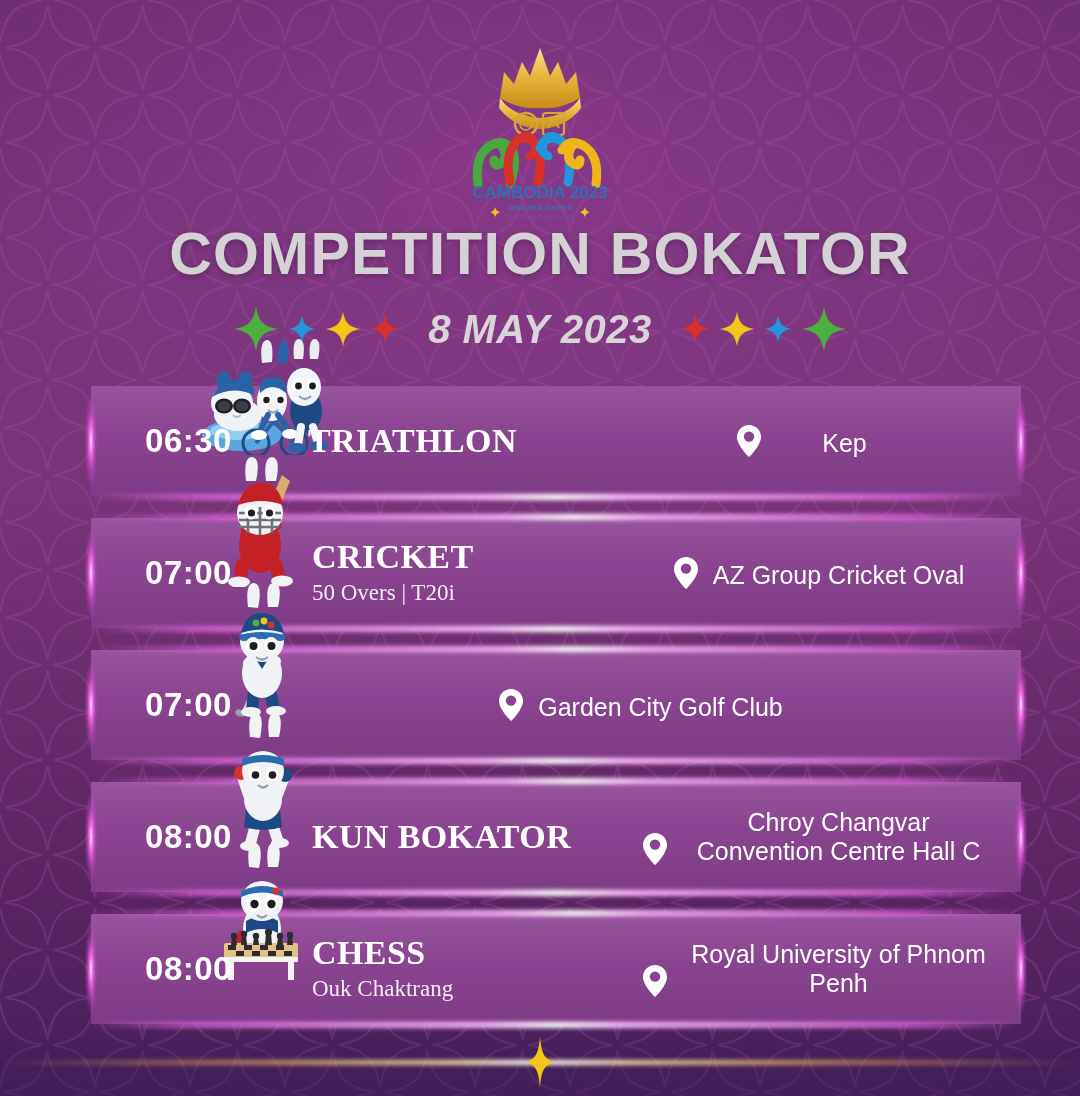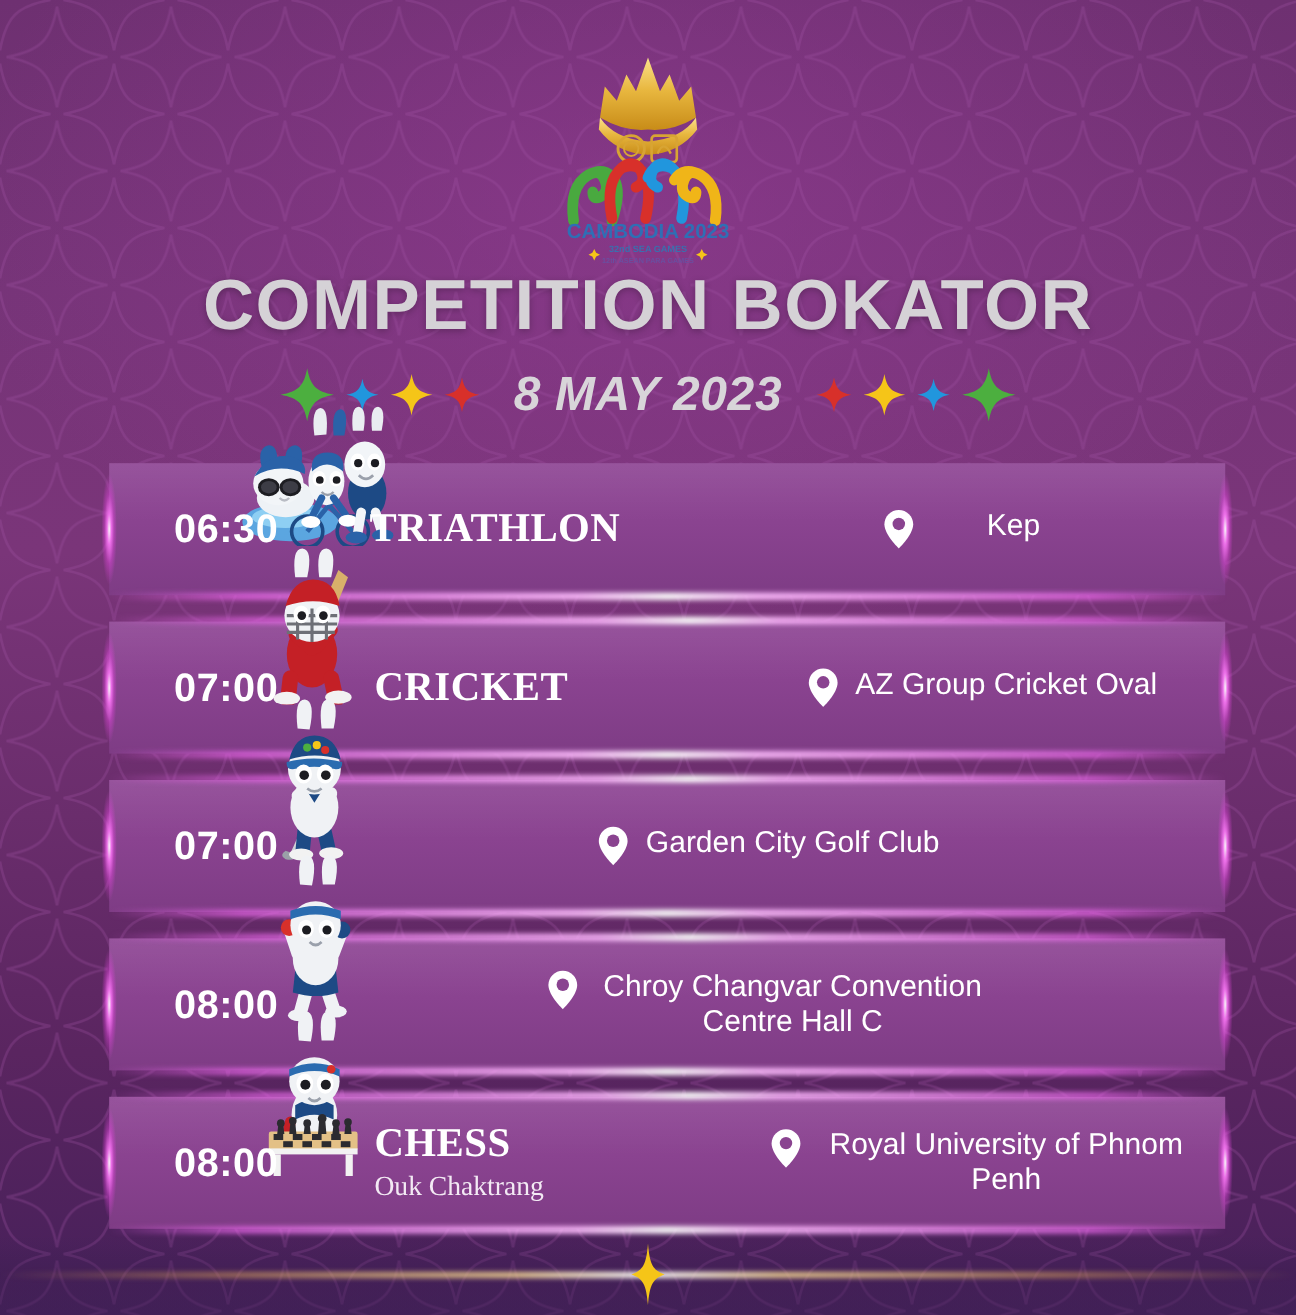--- a/index.html
+++ b/index.html
@@ -130,21 +130,21 @@
     flex:0 0 330px;width:330px;margin-left:26px;z-index:3;font-family:Liberation Serif, serif;
   }
   .sport-name{
     font-size:34px;font-weight:bold;color:#fff;letter-spacing:.4px;line-height:1.05;
   }
   .sport-sub{
     font-size:23px;color:#f3eaf4;margin-top:5px;font-weight:normal;line-height:1.15;
   }
 
   .cell-venue{
-    flex:1;display:flex;align-items:flex-start;justify-content:center;
+    flex:1;display:flex;align-items:flex-end;justify-content:center;
     gap:14px;padding-right:26px;z-index:3;
   }
   .pin{flex:0 0 26px;width:26px;height:34px;}
   .pin svg{width:26px;height:34px;display:block;}
   .venue-text{
     font-size:25px;color:#ffffff;line-height:1.16;text-align:center;
     max-width:330px;
   }
 
   
@@ -386,20 +386,21 @@
             <ellipse cx="53" cy="65" rx="6.4" ry="7.4" fill="#fff"></ellipse>
             <ellipse cx="71" cy="65" rx="6.4" ry="7.4" fill="#fff"></ellipse>
             <circle cx="53.5" cy="66" r="3.6" fill="#1d1d22"></circle>
             <circle cx="71.5" cy="66" r="3.6" fill="#1d1d22"></circle>
           </svg>
         </div>
       </div>
 
       <div class="cell-sport">
         <div class="sport-name">CRICKET</div>
+        <div class="sport-sub">50 Overs | T20i</div>
       </div>
 
       <div class="cell-venue">
         <span class="pin">
           <svg viewBox="0 0 26 34" xmlns="http://www.w3.org/2000/svg">
             <path d="M13 1 C6.4 1 1 6.3 1 12.9 C1 21.6 13 33 13 33 C13 33 25 21.6 25 12.9 C25 6.3 19.6 1 13 1 Z" fill="#ffffff"></path>
             <circle cx="13" cy="12.6" r="5.2" fill="#8a4390"></circle>
           </svg>
         </span>
         <span class="venue-text">AZ Group Cricket Oval</span>
@@ -495,20 +496,23 @@
 
             <ellipse cx="57" cy="63" rx="6.6" ry="7.6" fill="#fff"></ellipse>
             <ellipse cx="74" cy="63" rx="6.6" ry="7.6" fill="#fff"></ellipse>
             <circle cx="57.5" cy="64" r="3.8" fill="#1d1d22"></circle>
             <circle cx="74.5" cy="64" r="3.8" fill="#1d1d22"></circle>
             <path d="M60 74 q5 5 10 0" stroke="#9aa0ab" stroke-width="2.2" fill="none"></path>
           </svg>
         </div>
       </div>
 
+      <div class="cell-sport">
+        <div class="sport-name">KUN BOKATOR</div>
+      </div>
 
       <div class="cell-venue">
         <span class="pin">
           <svg viewBox="0 0 26 34" xmlns="http://www.w3.org/2000/svg">
             <path d="M13 1 C6.4 1 1 6.3 1 12.9 C1 21.6 13 33 13 33 C13 33 25 21.6 25 12.9 C25 6.3 19.6 1 13 1 Z" fill="#ffffff"></path>
             <circle cx="13" cy="12.6" r="5.2" fill="#8a4390"></circle>
           </svg>
         </span>
         <span class="venue-text">Chroy Changvar Convention Centre Hall C</span>
       </div>

